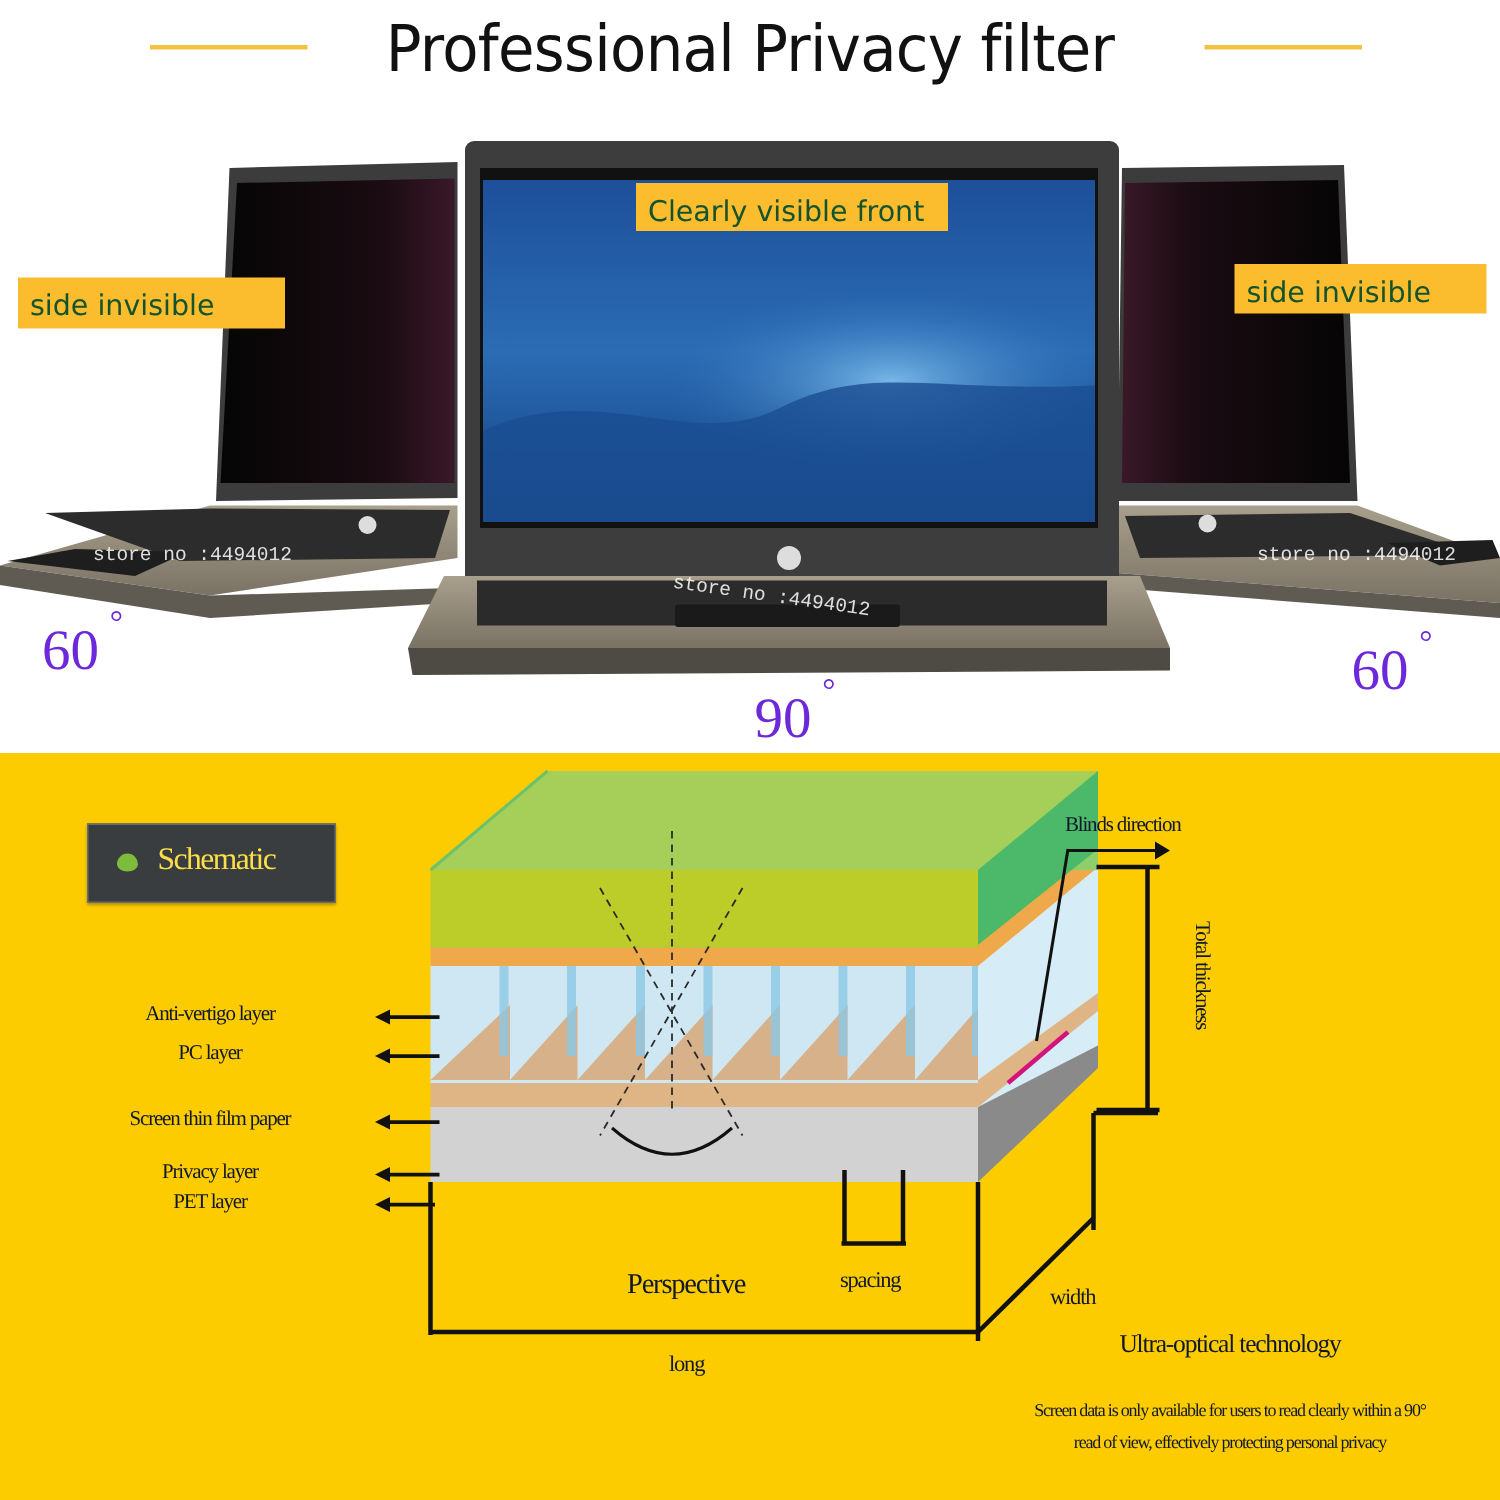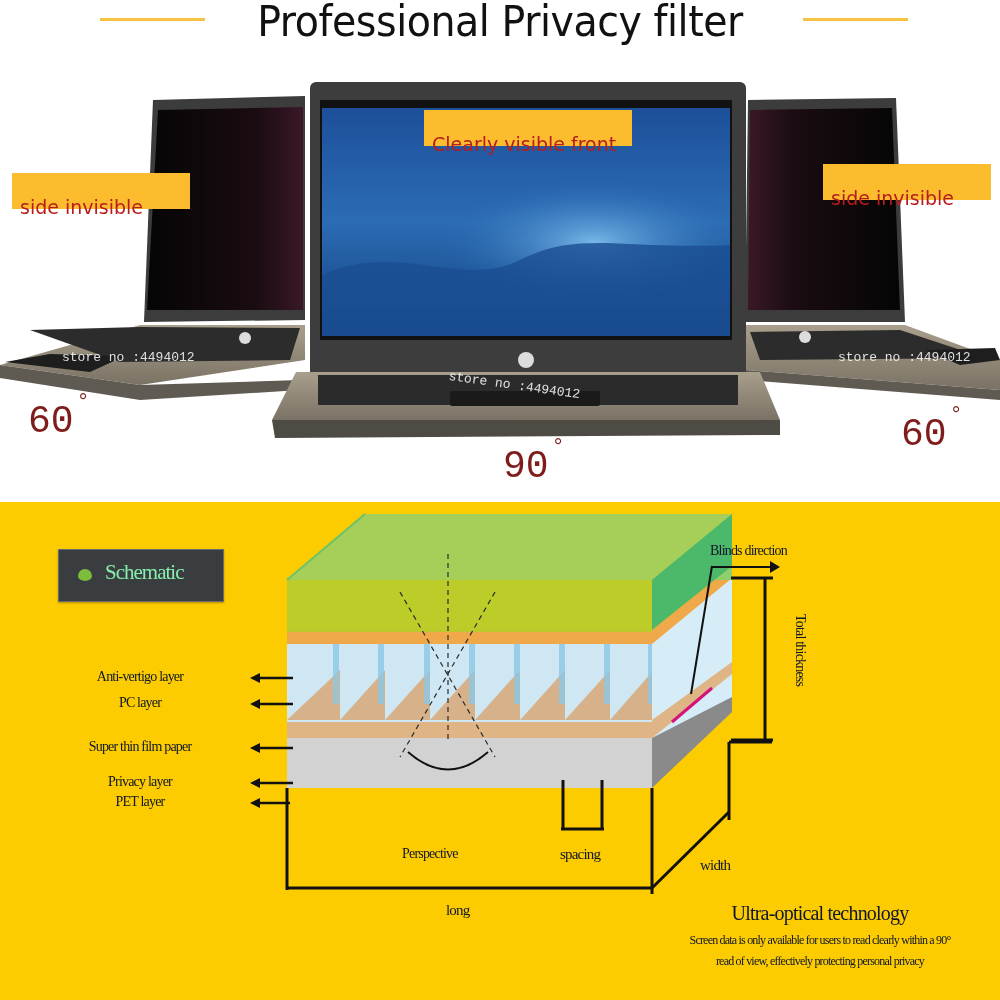--- a/index.html
+++ b/index.html
@@ -1,56 +1,56 @@
 <!DOCTYPE html>
 <html><head>
 <meta charset="utf-8">
 <style>
   * { margin:0; padding:0; box-sizing:border-box; }
   html, body { width:1000px; height:1000px; overflow:hidden; background:#fff; }
   body { position:relative; font-family:"Liberation Sans", sans-serif; }
 
   
-  .top { position:absolute; left:0; top:0; width:1000px; height:566px; background:#fff; }
+  .top { position:absolute; left:0; top:12px; width:1000px; height:566px; background:#fff; }
   .title-row { position:absolute; top:0; left:0; width:1000px; height:50px; }
   .title-line { position:absolute; top:18px; height:3px; width:105px; background:#f5c242; }
   .title-line.l { left:100px; }
   .title-line.r { left:803px; }
   .title { position:absolute; top:-4px; left:0; width:1000px; text-align:center;
            font-family:"DejaVu Sans", sans-serif; font-size:43px; color:#111; letter-spacing:-0.5px; transform:scaleX(0.92); }
 
   .laptop-svg { position:absolute; left:0; top:60px; }
 
-  .tag { position:absolute; background:#fbbd2e; color:#b91c1c; font-family:"DejaVu Sans", sans-serif; font-size:19px;
-         padding:18px 8px; line-height:33px; white-space:nowrap; }
+  .tag { position:absolute; background:#fbbd2e; color:#14532d; font-family:"DejaVu Sans", sans-serif; font-size:19px;
+         padding:3px 8px; line-height:33px; white-space:nowrap; }
   .tag.front { left:424px; top:110px; width:208px; height:32px; line-height:32px; font-size:19px; }
   .tag.sl { left:12px; top:173px; width:178px; height:34px; }
   .tag.sr { left:823px; top:164px; width:168px; height:33px; }
 
-  .deg { position:absolute; font-family:Liberation Mono, monospace; font-size:38px; color:#7f1d1d; }
+  .deg { position:absolute; font-family:Liberation Serif, serif; font-size:38px; color:#6d28d9; }
   .deg .o { position:absolute; font-size:22px; top:-10px; right:-16px; }
   .deg.d1 { left:28px; top:400px; }
   .deg.d2 { left:503px; top:445px; }
   .deg.d3 { left:901px; top:413px; }
 
   .wm { position:absolute; font-family:"Liberation Mono", monospace; font-size:13px; color:rgba(255,255,255,0.85); white-space:nowrap; }
 
   
   .bottom { position:absolute; left:0; top:502px; width:1000px; height:498px; background:#fdcc00; }
   .schem-badge { position:absolute; left:58px; top:47px; width:166px; height:53px; background:#3a3d40;
                  border:1px solid #6c6c6c; box-shadow:0 1px 2px rgba(0,0,0,0.3); }
   .schem-dot { position:absolute; left:19px; top:19px; width:14px; height:12px; background:#7dbd3b; border-radius:50% 50% 50% 50% / 60% 60% 40% 40%; }
-  .schem-label { position:absolute; left:46px; top:10px; color:#86efac; font-family:"Liberation Serif", serif; font-size:21px; letter-spacing:-1px; }
+  .schem-label { position:absolute; left:46px; top:10px; color:#fde047; font-family:"Liberation Serif", serif; font-size:21px; letter-spacing:-1px; }
 
   .serif { font-family:Liberation Serif, serif; color:#0f172a; letter-spacing:-0.8px; white-space:nowrap; }
   .layer-label { position:absolute; font-size:14px; text-align:center; width:200px; }
 
   .diagram-svg { position:absolute; left:0; top:0; }
 
-  .caption-title { position:absolute; left:640px; top:400px; width:360px; text-align:center; font-size:20px; }
+  .caption-title { position:absolute; left:640px; top:384px; width:360px; text-align:center; font-size:17px; }
   .caption-body { position:absolute; left:640px; top:428px; width:360px; text-align:center; font-size:12px; line-height:21px; }
 </style>
 </head>
 <body>
 
 <section class="top">
   <div class="title-row">
     <div class="title-line l"></div>
     <div class="title">Professional Privacy filter</div>
     <div class="title-line r"></div>
@@ -225,27 +225,27 @@
     </g>
   </svg>
 
   <div class="schem-badge">
     <span class="schem-dot"></span>
     <span class="schem-label">Schematic</span>
   </div>
 
   <div class="layer-label serif" style="left:40px;top:167px;">Anti-vertigo layer</div>
   <div class="layer-label serif" style="left:40px;top:193px;">PC layer</div>
-  <div class="layer-label serif" style="left:40px;top:237px;">Super thin film paper</div>
+  <div class="layer-label serif" style="left:40px;top:237px;">Screen thin film paper</div>
   <div class="layer-label serif" style="left:40px;top:272px;">Privacy layer</div>
   <div class="layer-label serif" style="left:40px;top:292px;">PET layer</div>
 
   <div class="serif" style="position:absolute;left:710px;top:41px;font-size:14px;">Blinds direction</div>
   <div class="serif" style="position:absolute;left:792px;top:112px;font-size:14px;writing-mode:vertical-rl;">Total thickness</div>
-  <div class="serif" style="position:absolute;left:402px;top:344px;font-size:14px;">Perspective</div>
+  <div class="serif" style="position:absolute;left:418px;top:344px;font-size:19px;">Perspective</div>
   <div class="serif" style="position:absolute;left:560px;top:344px;font-size:15px;">spacing</div>
   <div class="serif" style="position:absolute;left:700px;top:355px;font-size:15px;">width</div>
   <div class="serif" style="position:absolute;left:446px;top:400px;font-size:15px;">long</div>
 
   <div class="caption-title serif">Ultra-optical technology</div>
   <div class="caption-body serif">
     <div>Screen data is only available for users to read clearly within a 90°</div>
     <div>read of view, effectively protecting personal privacy</div>
   </div>
 </section>

